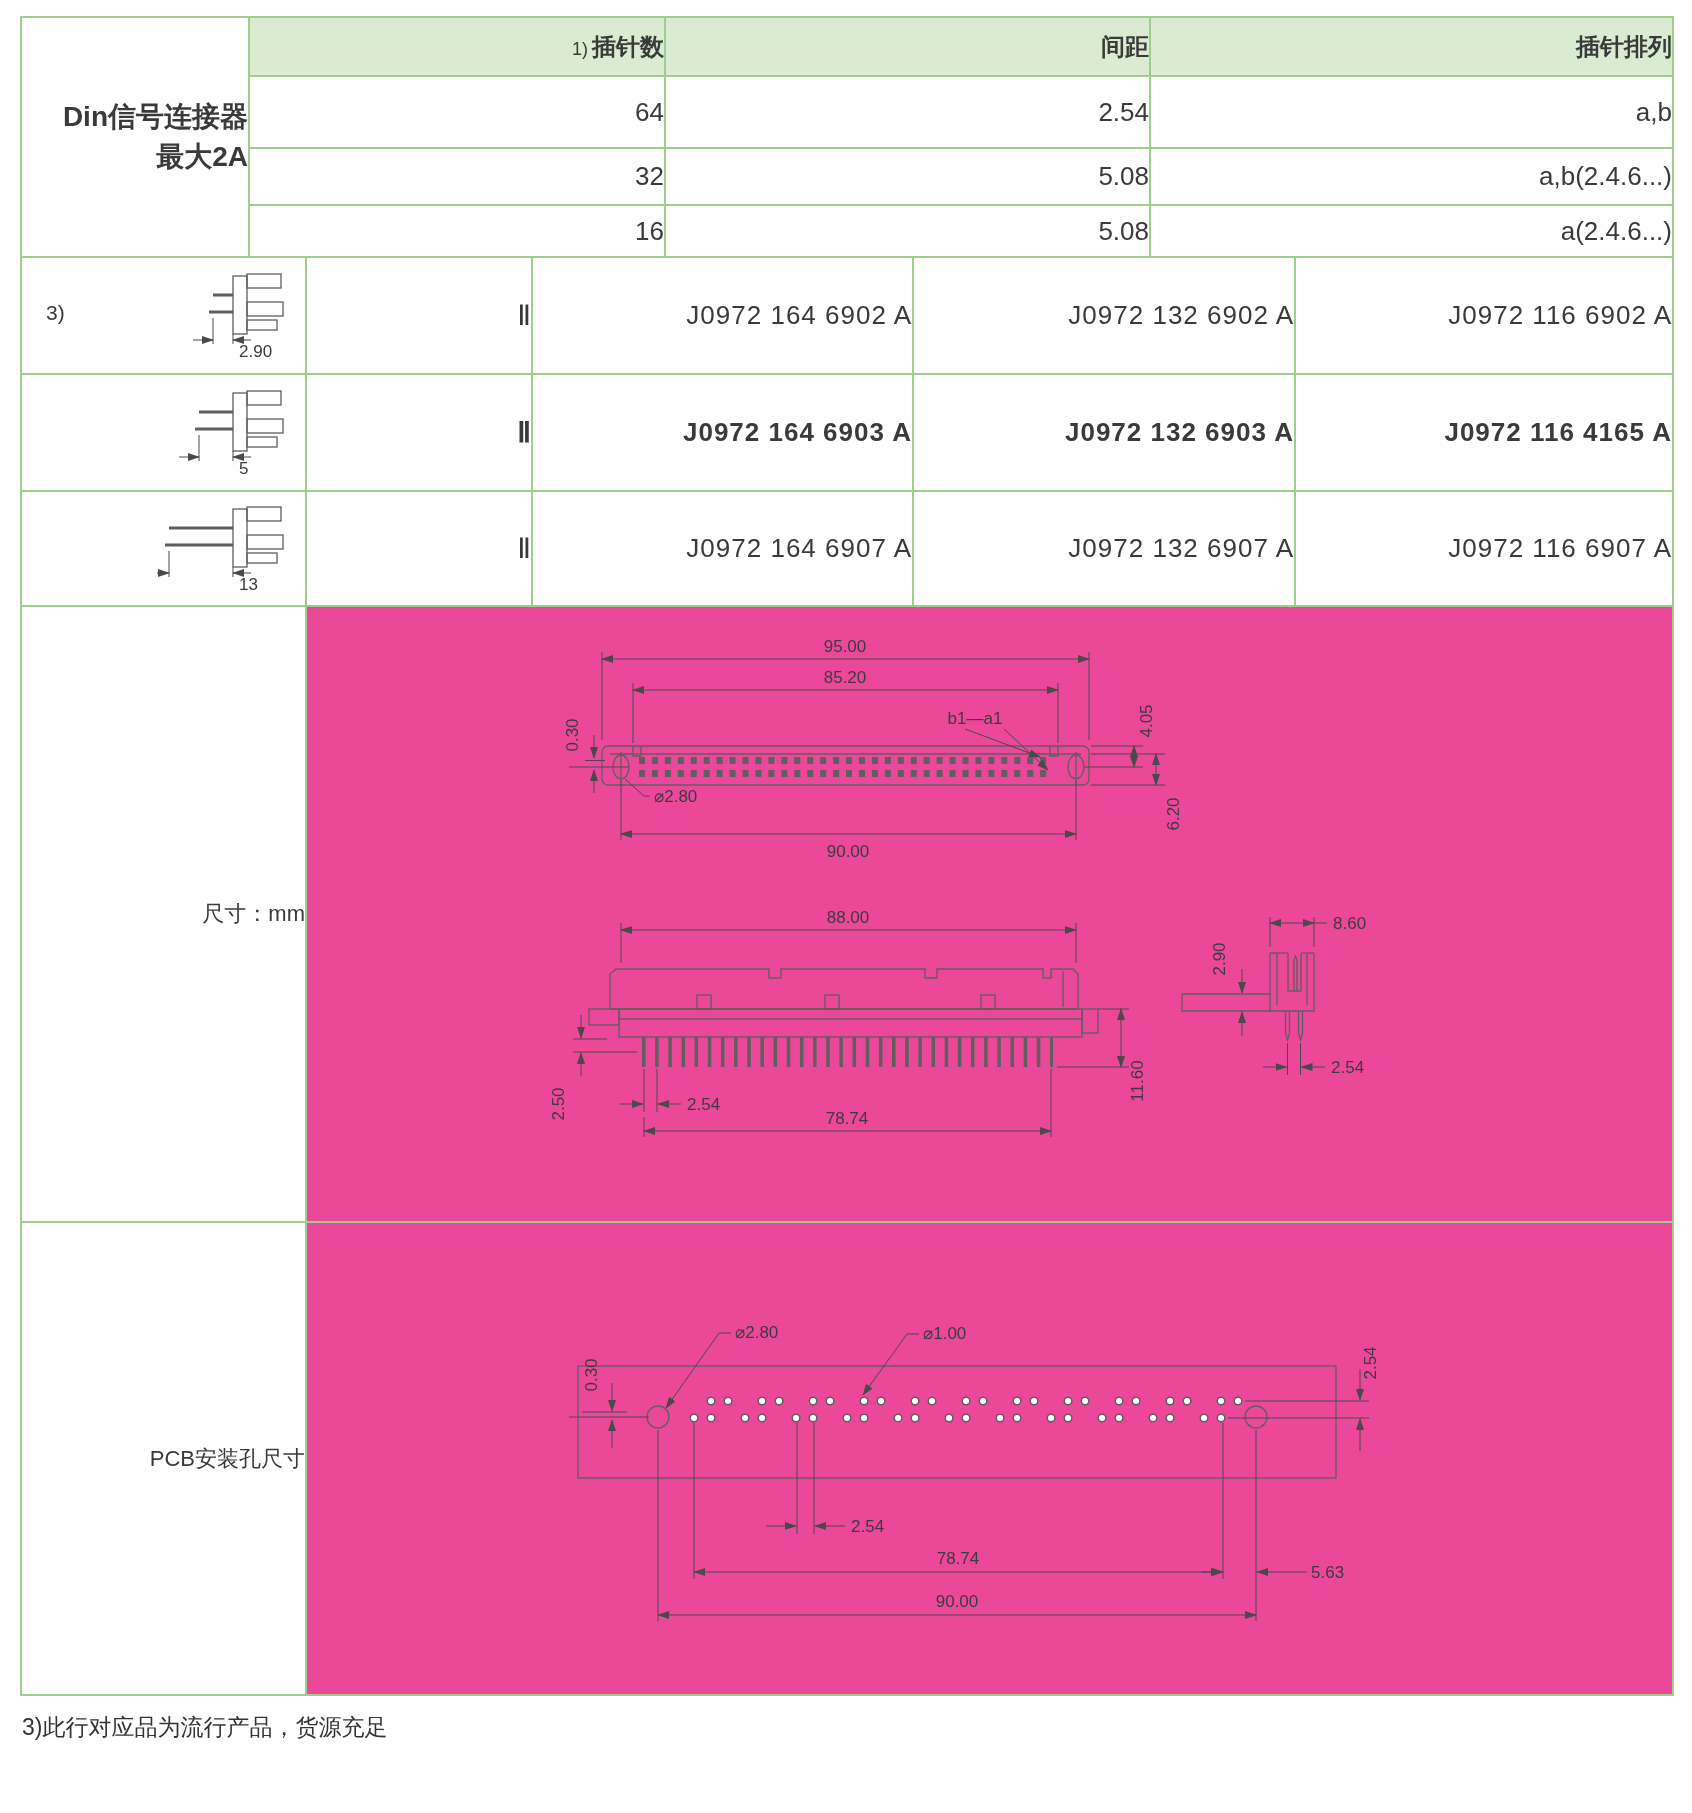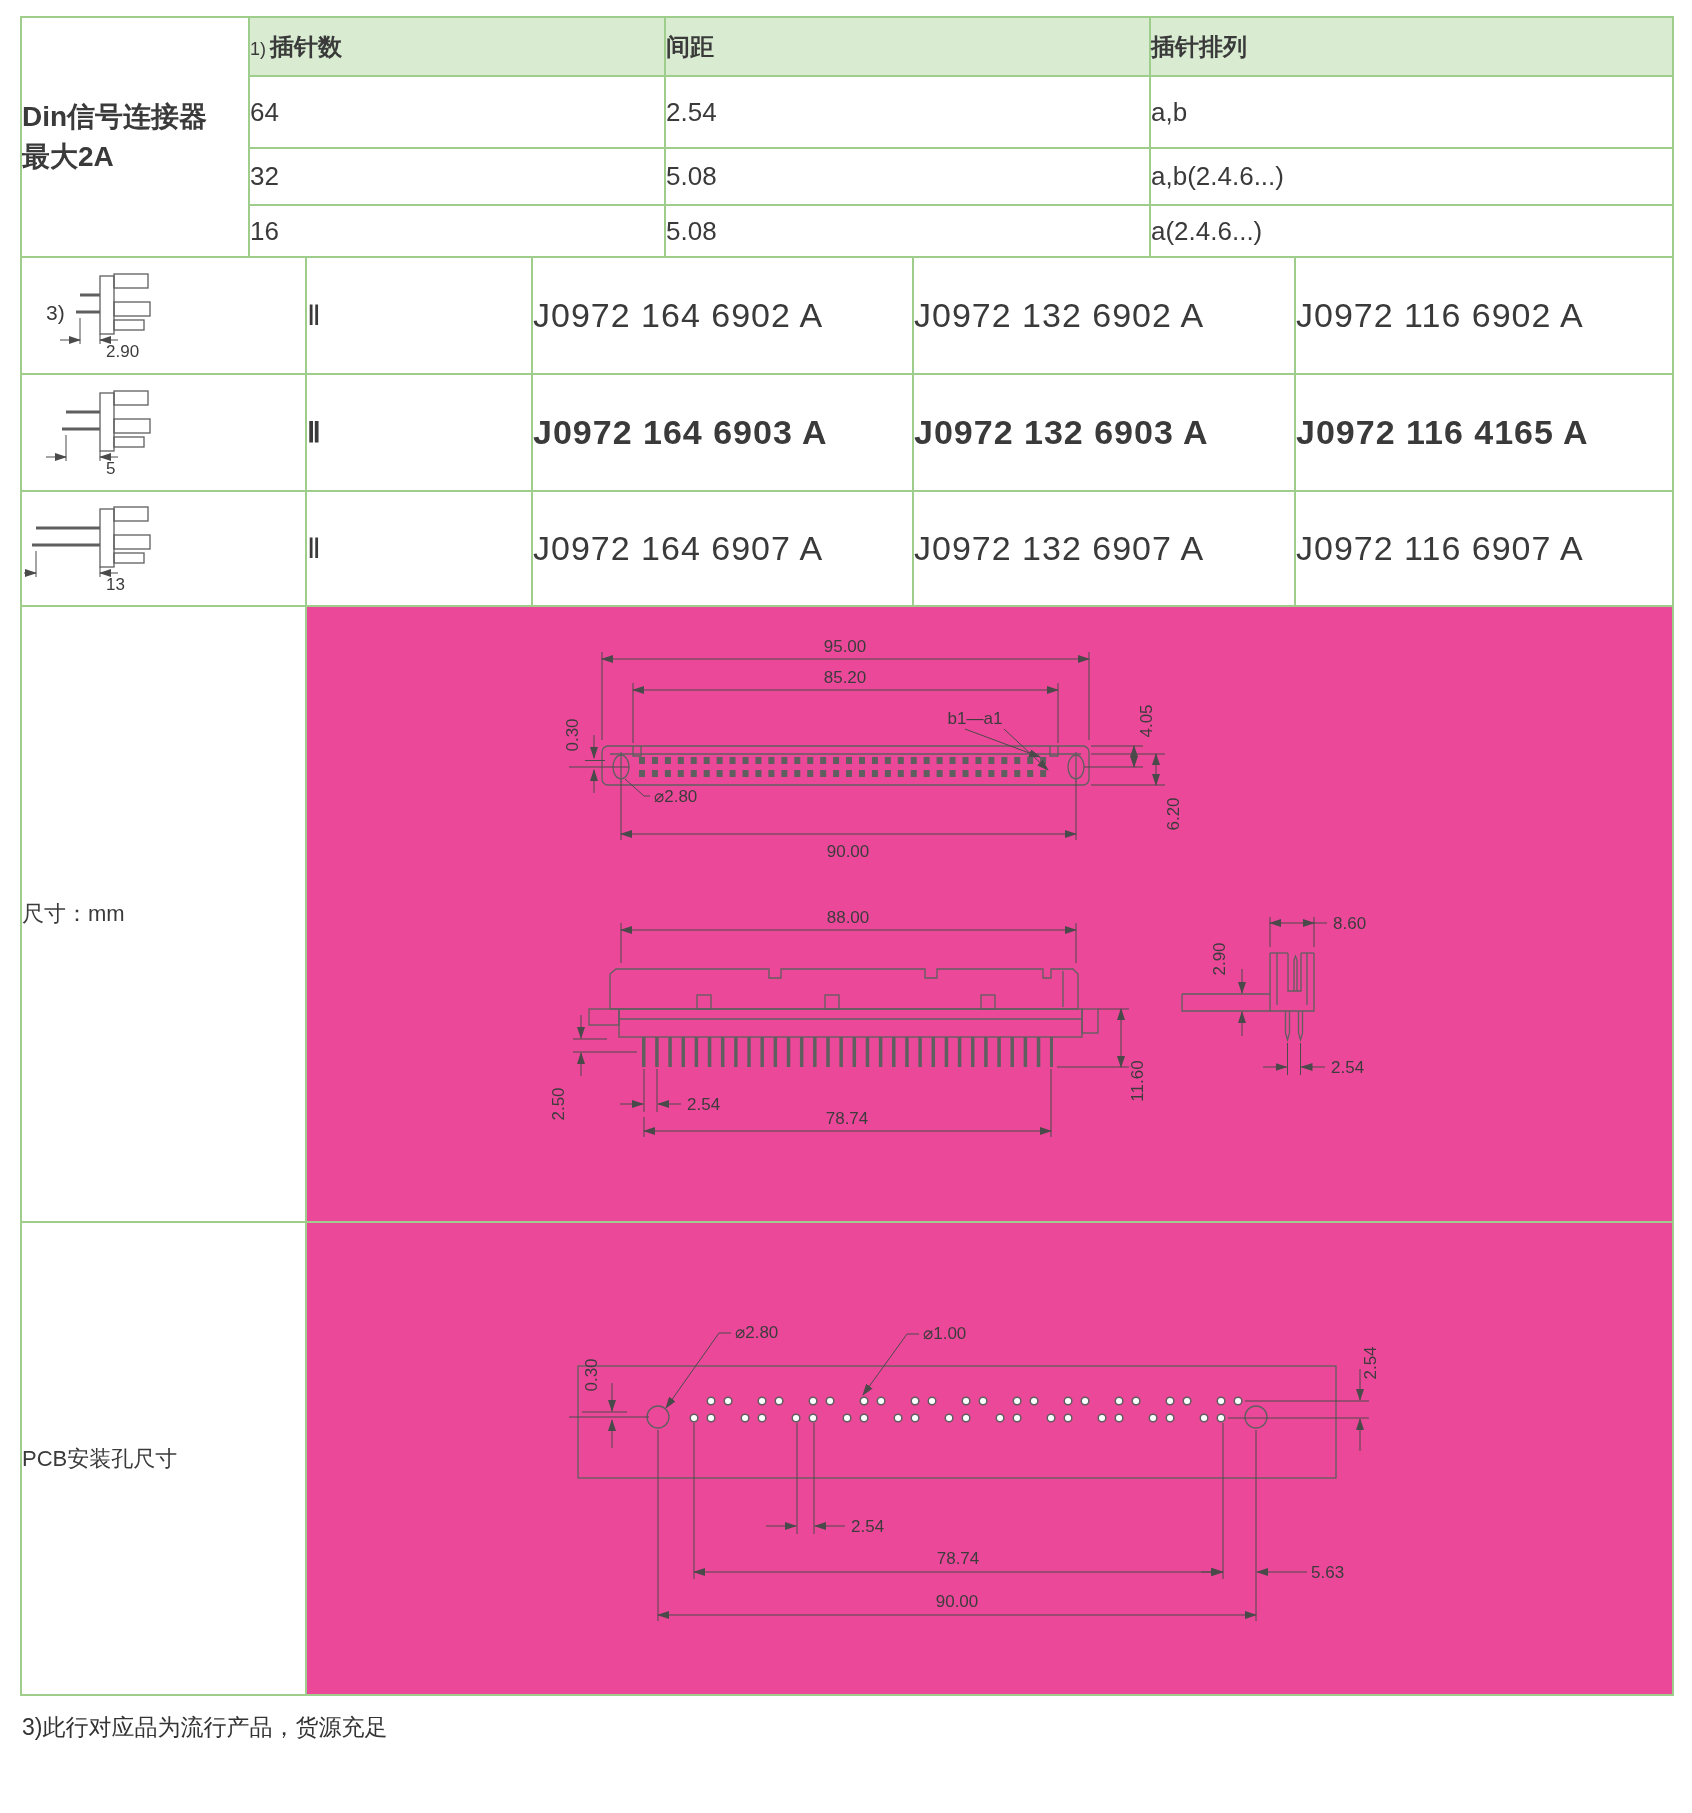--- a/index.html
+++ b/index.html
@@ -1,26 +1,26 @@
 <!DOCTYPE html>
 <html><head>
 <meta charset="utf-8">
 <style>
   html,body{margin:0;padding:0;background:#ffffff;}
   body{width:1692px;height:1813px;position:relative;font-family:"Liberation Sans",sans-serif;color:#3a3a3a;}
   .tbl{border-collapse:collapse;table-layout:fixed;margin-left:20px;width:1652px;}
-  .tbl td{border:2px solid #9ecd8c;text-align:left;vertical-align:middle;padding:0;}
+  .tbl td{border:2px solid #9ecd8c;text-align:right;vertical-align:middle;padding:0;}
   .t1{margin-top:16px;}
   .t2,.t3{margin-top:-2px;}
   td.green{background:#d9ecd2;}
   .hdr{font-size:24px;font-weight:bold;}
   .pfx{font-size:18px;font-weight:normal;margin-right:4px;}
   .val{font-size:26px;}
   .plabel{font-size:28px;font-weight:bold;line-height:40px;}
-  .order{font-size:34px;letter-spacing:1px;margin-top:8px;}
+  .order{font-size:26px;letter-spacing:1px;margin-top:8px;}
   .order.bold{font-weight:bold;}
   .grade{font-size:28px;}
   .iconcell{position:relative;}
   .notemark{position:absolute;left:24px;top:50%;transform:translateY(-62%);font-size:21px;}
   .sidelabel{font-size:22px;}
   .drawcell{position:relative;background:#ec4899;}
   .drawcell svg{position:absolute;left:0;top:0;}
   .dimtxt{font-size:17px;fill:#3c3c3c;font-family:"Liberation Sans",sans-serif;}
   .dln{stroke:#4a4a4a;stroke-width:1;fill:none;}
   .oln{stroke:#5f5f5f;stroke-width:1.3;fill:none;}

